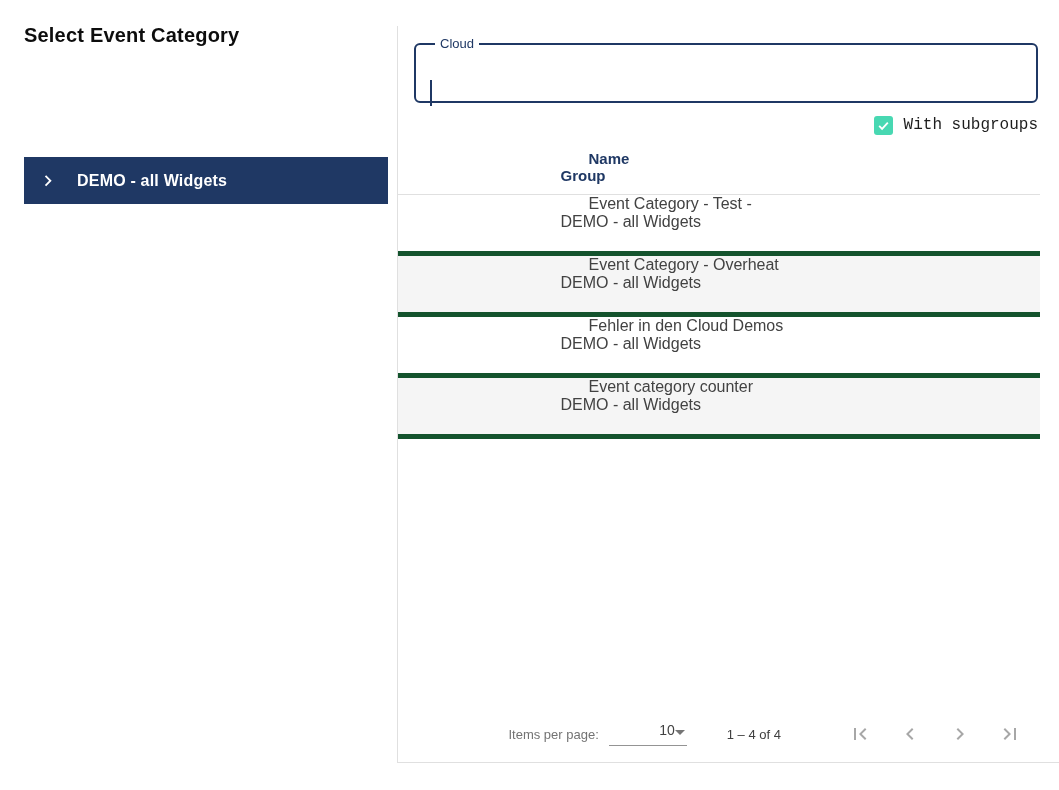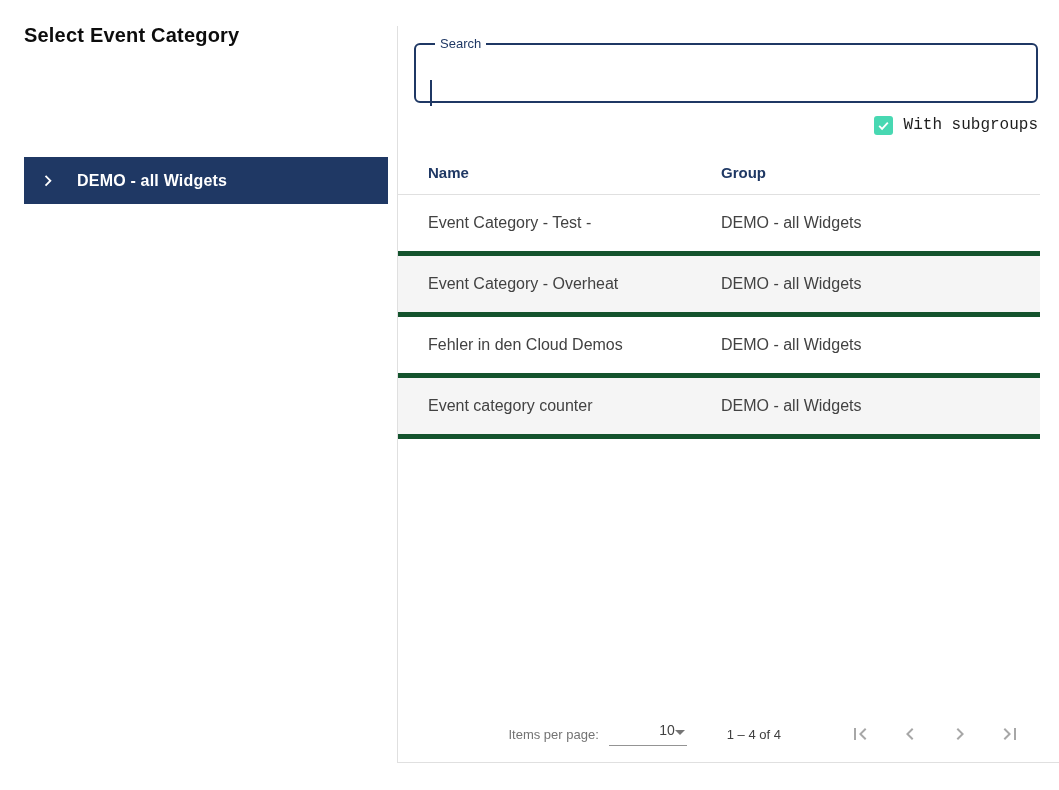--- a/index.html
+++ b/index.html
@@ -73,21 +73,21 @@
   }
   .checkbox-box {
     width: 19px; height: 19px; background: #48d8b2; border-radius: 3px;
     display: flex; align-items: center; justify-content: center;
   }
   .checkbox-box svg { width: 15px; height: 15px; stroke: #ffffff; stroke-width: 2.2; fill: none; }
   .subgroups-label { margin-left: 11px; font-size: 16px; color: #1d1d1d; }
 
   
   .cat-table { position: absolute; left: 0; top: 124px; width: 642px; }
-  .t-row { display: flex; align-items: center; }
+  .t-row { display: flex; align-items: center; flex-direction: column; }
   .t-head { height: 45px; border-bottom: 1px solid #e0e0e0; }
   .t-head .cell { font-size: 15px; font-weight: 700; color: #1f3864; }
   .t-body-row { height: 61px; border-bottom: 5px solid #14532d; cursor: pointer; }
   .t-body-row.alt { background: #f5f5f5; }
   .cell { width: 50%; font-size: 16px; color: #424242; }
   .cell.c-name { padding-left: 30px; }
   .cell.c-group { padding-left: 2px; }
 
   
   .paginator {
@@ -125,21 +125,21 @@
   <div class="tree-item">
     <svg class="chev" viewBox="0 0 24 24">
         <path d="M8.59 16.34l4.58-4.59-4.58-4.59L10 5.75l6 6-6 6z"></path>
       </svg>
     <span class="tree-item-label">DEMO - all Widgets</span>
   </div>
 
   <div class="right-panel">
 
     <fieldset class="search-field">
-      <legend>Search</legend>
+      <legend>Cloud</legend>
       <div class="search-caret"></div>
       <input class="search-input" type="text" placeholder="" style="">
     </fieldset>
 
     <div class="subgroups-row">
       <span class="checkbox-box">
         <svg viewBox="0 0 18 18">
             <path d="M3.8 9.5 7.3 13 14.2 5.5"></path>
           </svg>
       </span>

